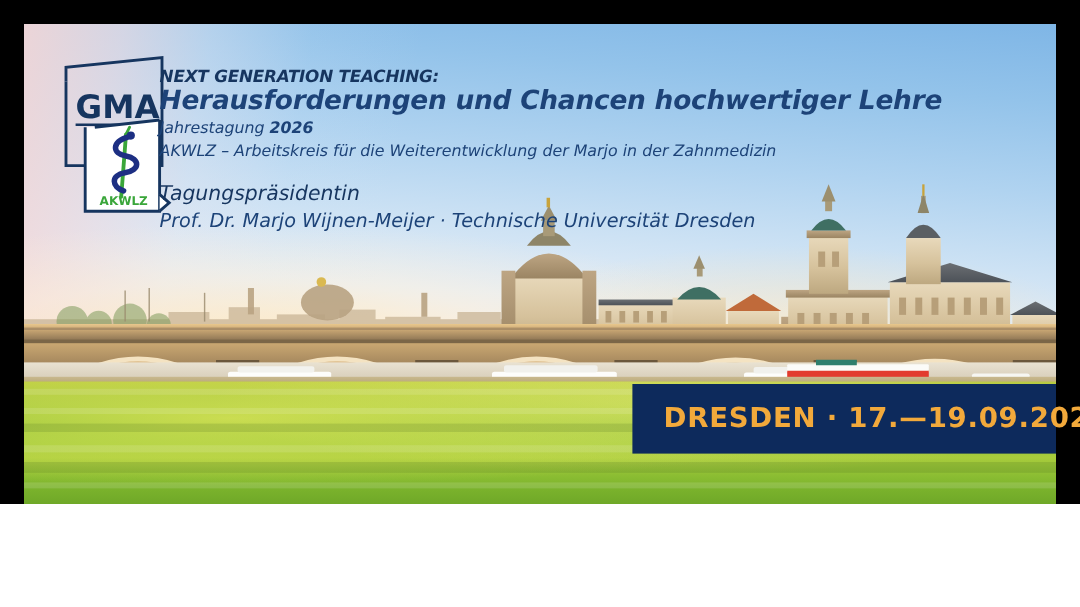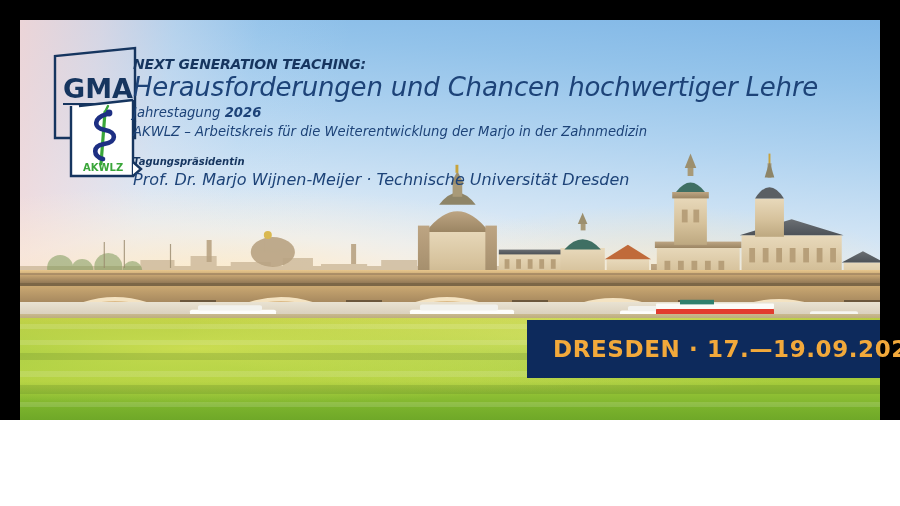--- a/index.html
+++ b/index.html
@@ -87,30 +87,30 @@
 
   
   .textblock{position:absolute;left:113px;top:36px;width:740px;color:#173a6b;}
   .h1{
     font-family:"DejaVu Sans","Liberation Sans",sans-serif;
     font-style:italic;font-weight:bold;font-size:14px;line-height:1.16;
     letter-spacing:-.2px;color:#16355f;white-space:nowrap;
   }
   .h2{
     font-family:"DejaVu Sans","Liberation Sans",sans-serif;
-    font-style:italic;font-weight:normal;font-size:26px;line-height:1.22;
+    font-style:italic;font-weight:bold;font-size:22px;line-height:1.22;
     letter-spacing:-.2px;color:#1d4378;white-space:nowrap;
   }
   .subblock{}
   .sub{
     font-style:italic;font-size:13.2px;line-height:1.42;color:#1d4378;white-space:nowrap;
   }
   .sub b{font-weight:bold;}
   .presblock{margin-top:14px;}
-  .pres-label{font-style:italic;font-weight:bold;font-size:10px;color:#16355f;line-height:1.35;}
+  .pres-label{font-style:italic;font-weight:normal;font-size:17px;color:#16355f;line-height:1.35;}
   .pres-name{font-style:italic;font-size:16px;color:#1d4378;line-height:1.42;white-space:nowrap;}
 
   
   .datebanner{
     position:absolute;left:527px;top:320px;width:353px;height:58px;
     background:#0d2a5c;display:flex;align-items:center;
   }
   .datebanner .txt{
     margin-left:26px;color:#f2a93b;font-weight:bold;font-size:23px;
     letter-spacing:.6px;white-space:nowrap;

